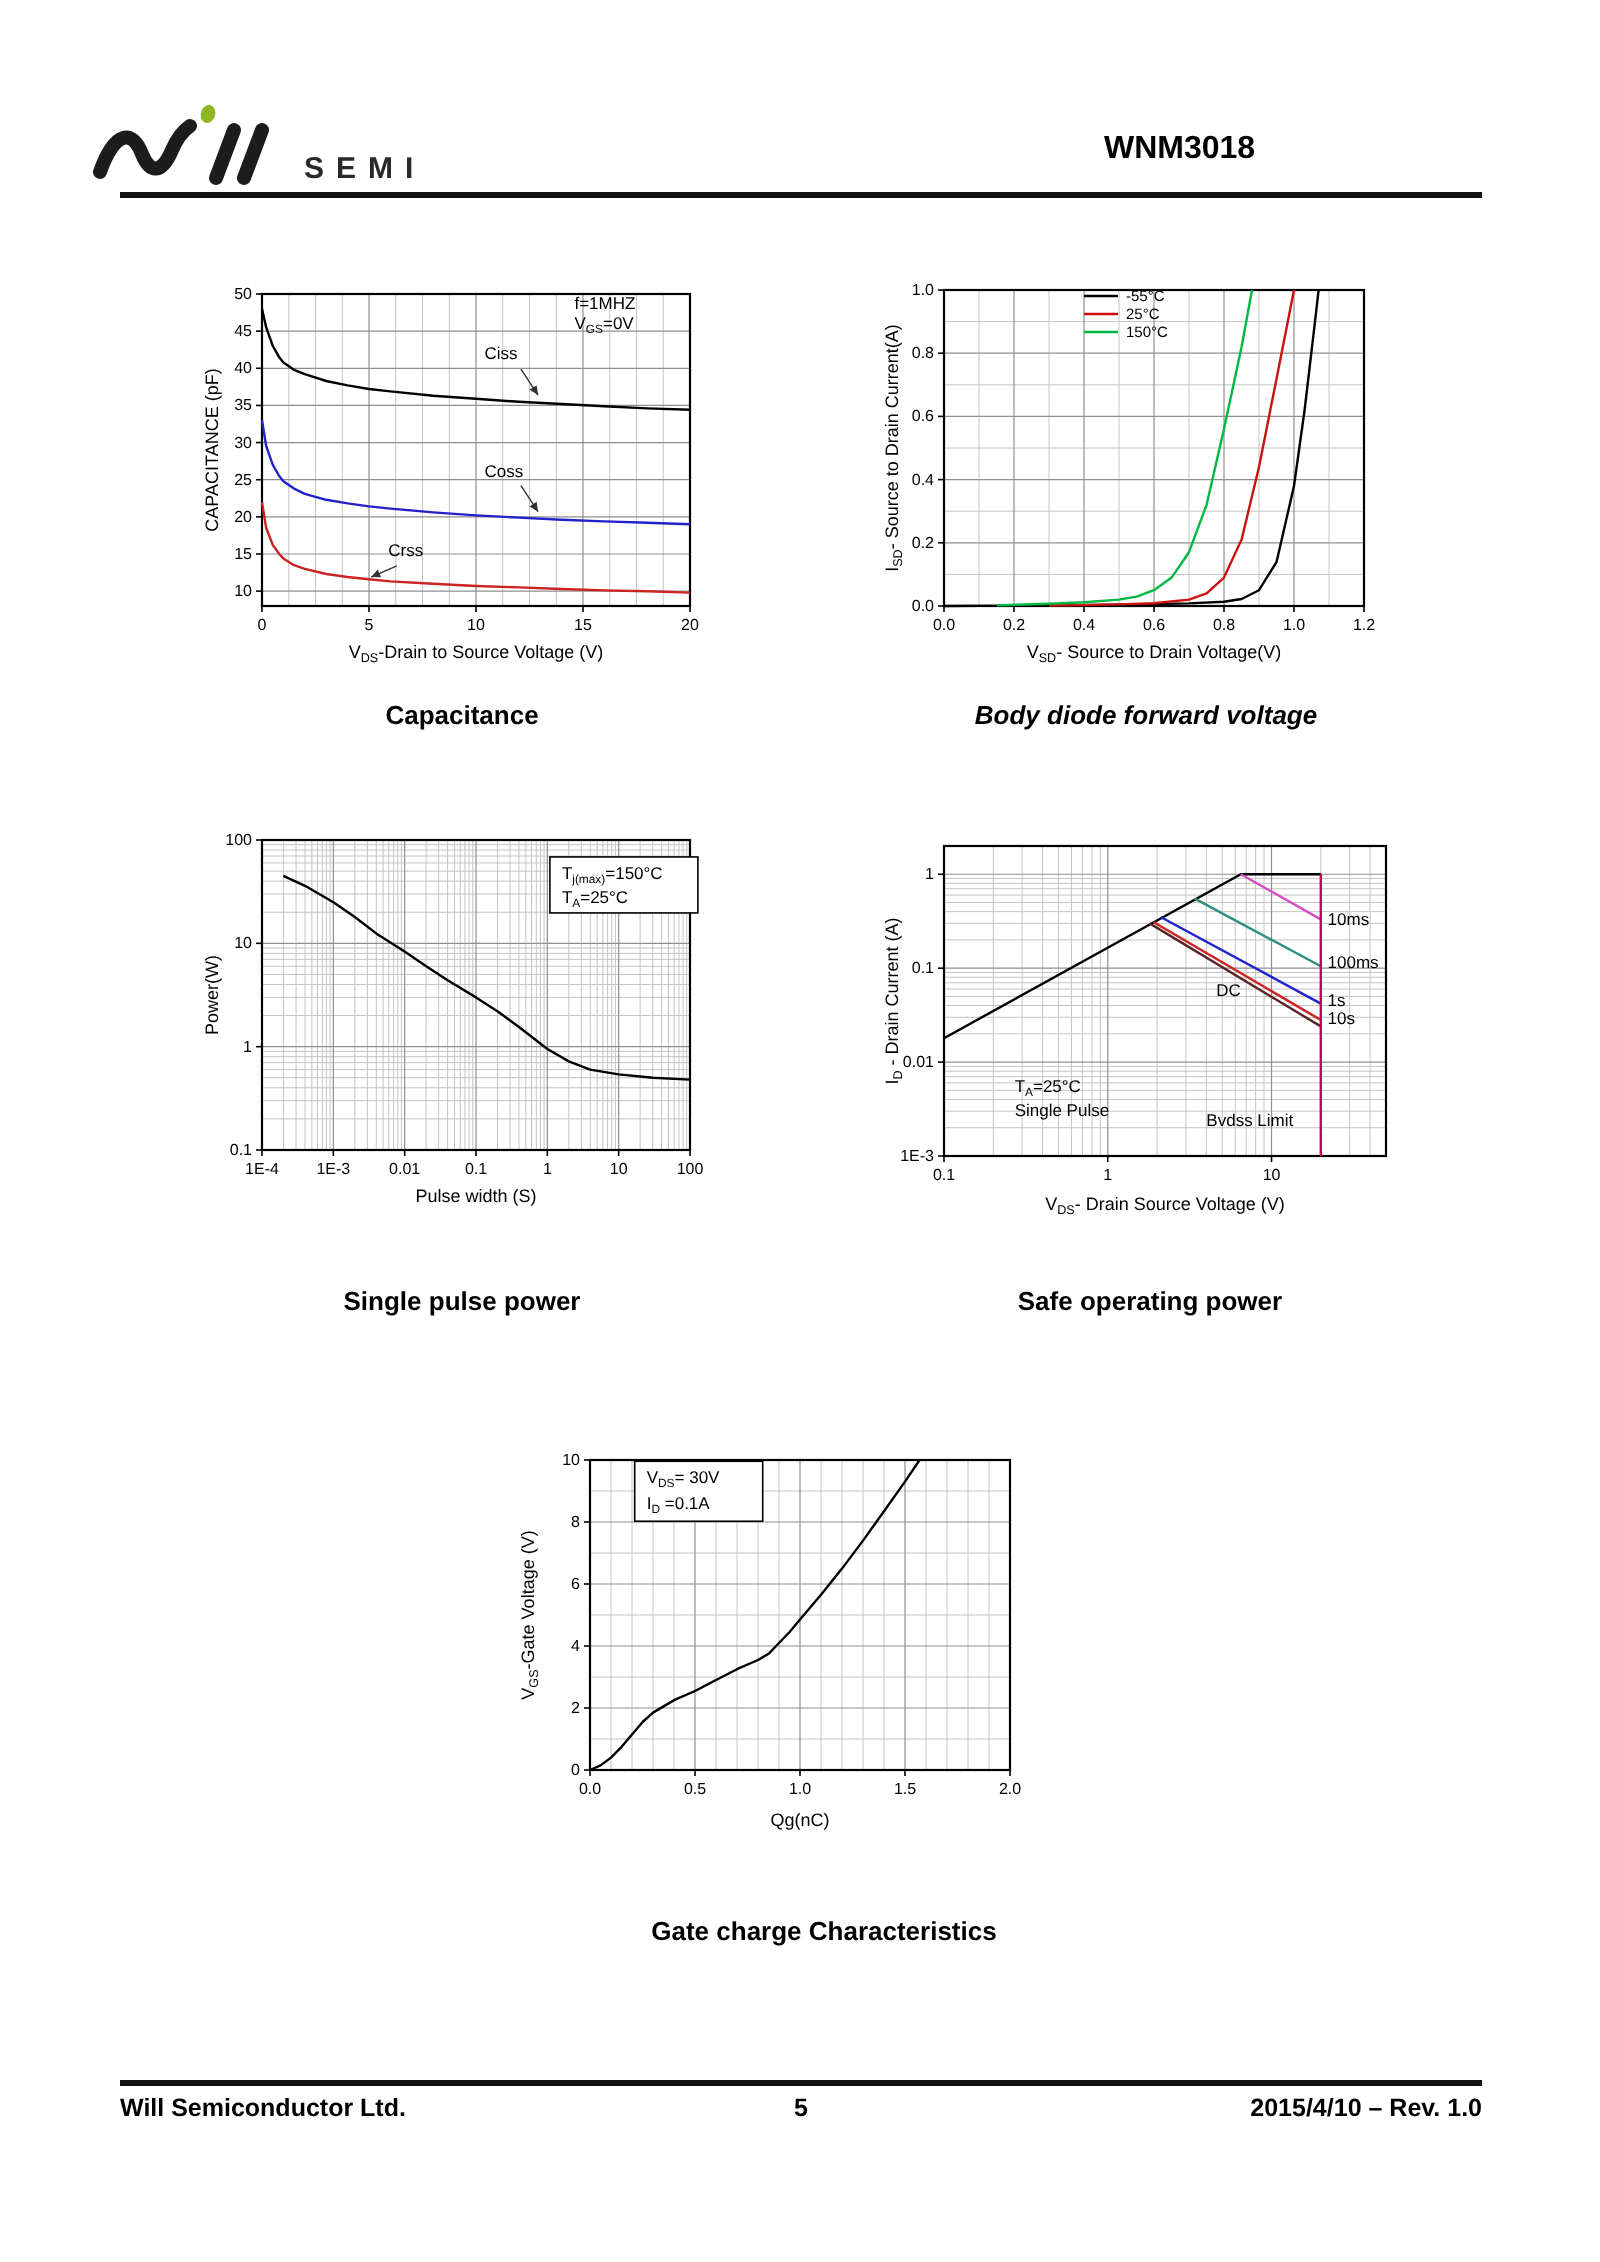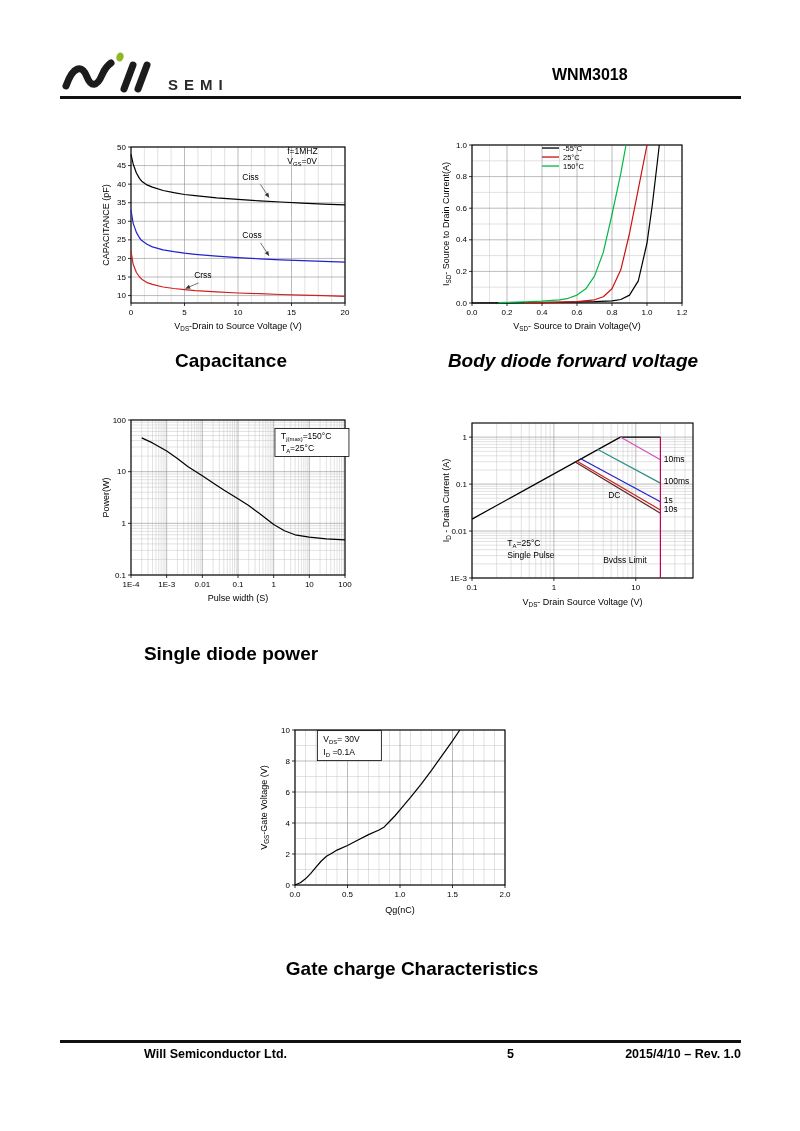--- a/index.html
+++ b/index.html
@@ -1,32 +1,32 @@
 <!DOCTYPE html>
 <html><head>
 <meta charset="utf-8">
 <style>
   html,body{margin:0;padding:0;background:#e8e8e8;}
   .page{position:relative;width:800px;height:1131px;background:#ffffff;margin:0 auto;
         font-family:"Liberation Sans",sans-serif;color:#000;overflow:hidden;}
-  .hdr-logo{position:absolute;left:62px;top:50px;display:flex;align-items:flex-end;}
+  .hdr-logo{position:absolute;left:46px;top:50px;display:flex;align-items:flex-end;}
   .hdr-logo .semi{font-weight:bold;font-size:15px;letter-spacing:6px;color:#2a2a2a;margin-left:10px;margin-bottom:3px;}
   .part-number{position:absolute;left:552px;top:66px;width:200px;text-align:left;
                font-weight:bold;font-size:16px;font-family:"Liberation Sans",sans-serif;}
   .header-rule{position:absolute;left:60px;top:96px;width:681px;height:3px;background:#111;}
   .chart-mount{position:absolute;}
-  .chart-caption{position:absolute;width:320px;text-align:center;font-weight:bold;font-size:19px;}
+  .chart-caption{position:absolute;width:320px;text-align:center;font-weight:bold;font-size:13px;}
   #cap0{left:71px;top:350px;}
   #cap1{left:413px;top:350px;font-style:italic;}
   #cap2{left:71px;top:643px;}
   #cap3{left:415px;top:643px;}
   #cap4{left:252px;top:958px;}
   .footer-rule{position:absolute;left:60px;top:1040px;width:681px;height:3px;background:#111;}
   .footer-row{position:absolute;left:60px;top:1047px;width:681px;display:flex;font-weight:bold;font-size:12.5px;}
-  .footer-row span{flex:1;text-align:right;}
+  .footer-row span{flex:1;}
   .f-center{text-align:center;}
   .f-right{text-align:right;}
   svg text{font-family:"Liberation Sans",sans-serif;}
 </style>
 </head>
 <body>
 
 <div class="page">
 
   <div class="hdr-logo">
@@ -448,21 +448,22 @@
         <text x="32" y="14.5" font-size="8" text-anchor="end">10</text>
         <text x="142" y="195" font-size="9" text-anchor="middle"><tspan>Qg(nC)</tspan></text>
         <text x="9" y="89.5" font-size="9" text-anchor="middle" transform="rotate(-90 9 89.5)"><tspan>V</tspan><tspan dy="2" font-size="70%">GS</tspan><tspan dy="-2">-Gate Voltage (V)</tspan></text>
         <rect x="59.349999999999994" y="12.624999999999993" width="64" height="30" fill="#fff" stroke="#000" stroke-width="0.8"></rect>
         <text x="65.35" y="23.624999999999993" font-size="8.5"><tspan>V</tspan><tspan dy="2" font-size="70%">DS</tspan><tspan dy="-2">= 30V</tspan></text>
         <text x="65.35" y="36.62499999999999" font-size="8.5"><tspan>I</tspan><tspan dy="2" font-size="70%">D</tspan><tspan dy="-2"> =0.1A</tspan></text>
       </svg></div>
 
   <div class="chart-caption" id="cap0">Capacitance</div>
   <div class="chart-caption" id="cap1">Body diode forward voltage</div>
-  <div class="chart-caption" id="cap2">Single diode power</div>
+  <div class="chart-caption" id="cap2">Single pulse power</div>
+  <div class="chart-caption" id="cap3">Safe operating power</div>
   <div class="chart-caption" id="cap4">Gate charge Characteristics</div>
 
   <div class="footer-rule"></div>
   <div class="footer-row">
     <span>Will Semiconductor Ltd.</span>
     <span class="f-center">5</span>
     <span class="f-right">2015/4/10 – Rev. 1.0</span>
   </div>
 
 </div>

